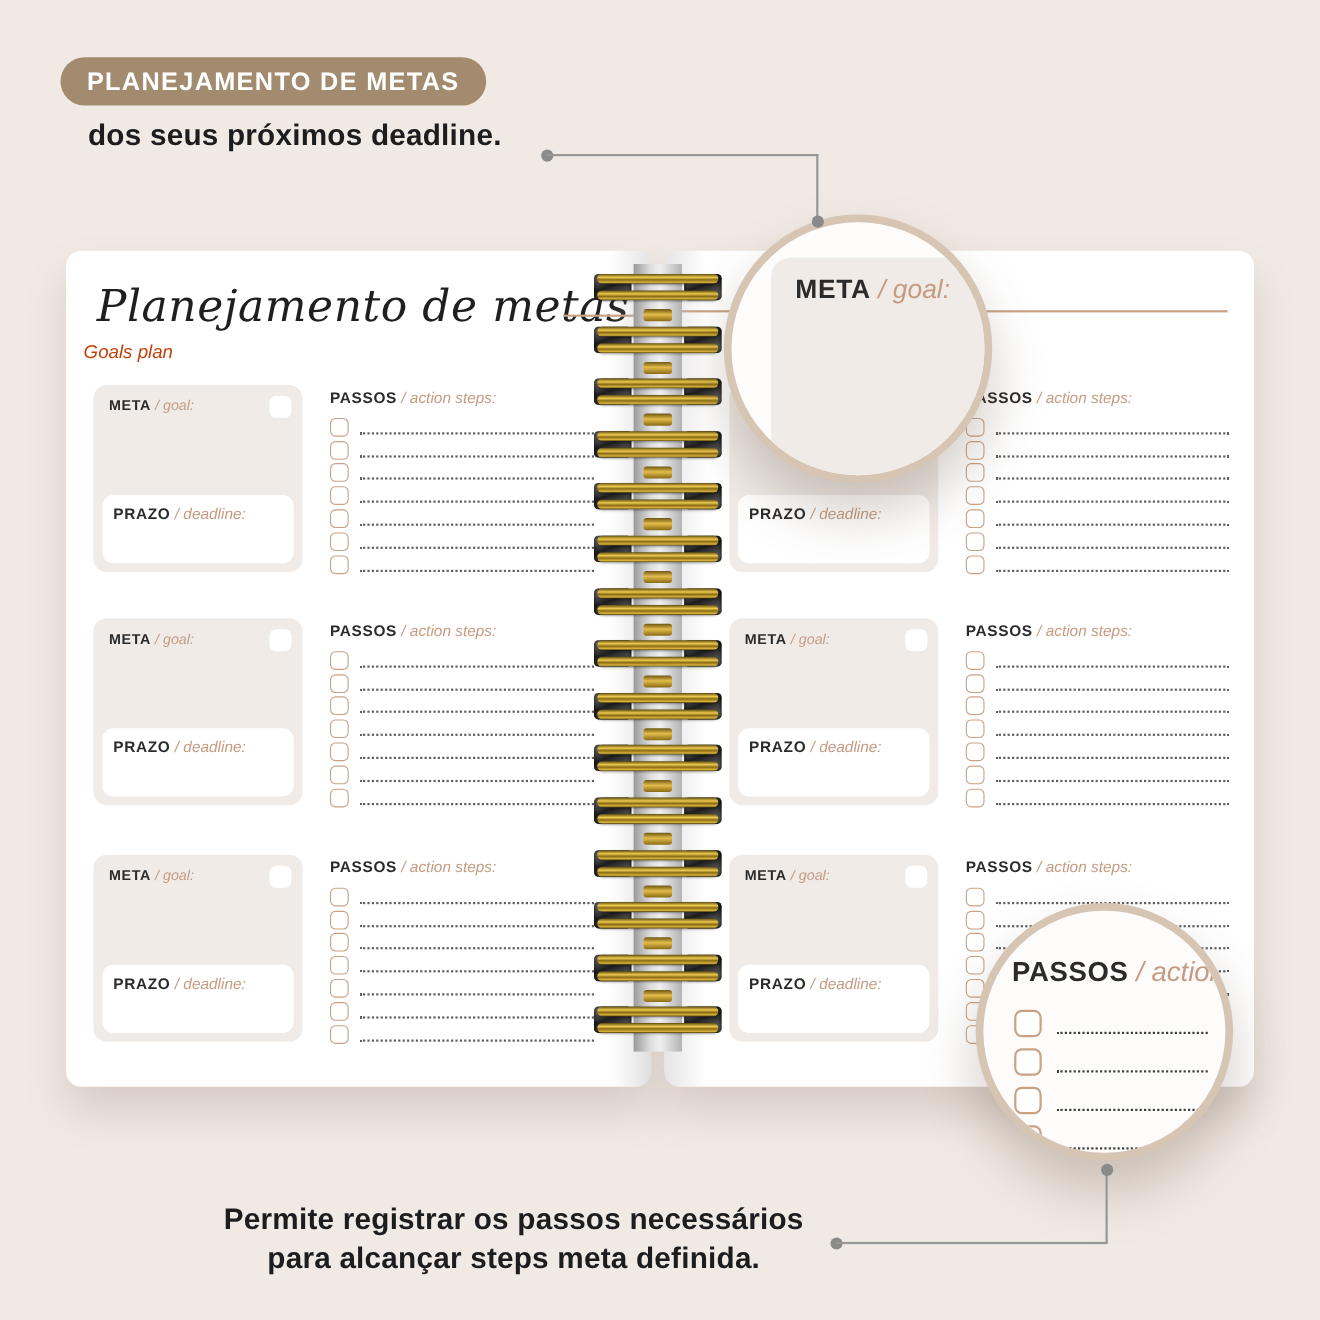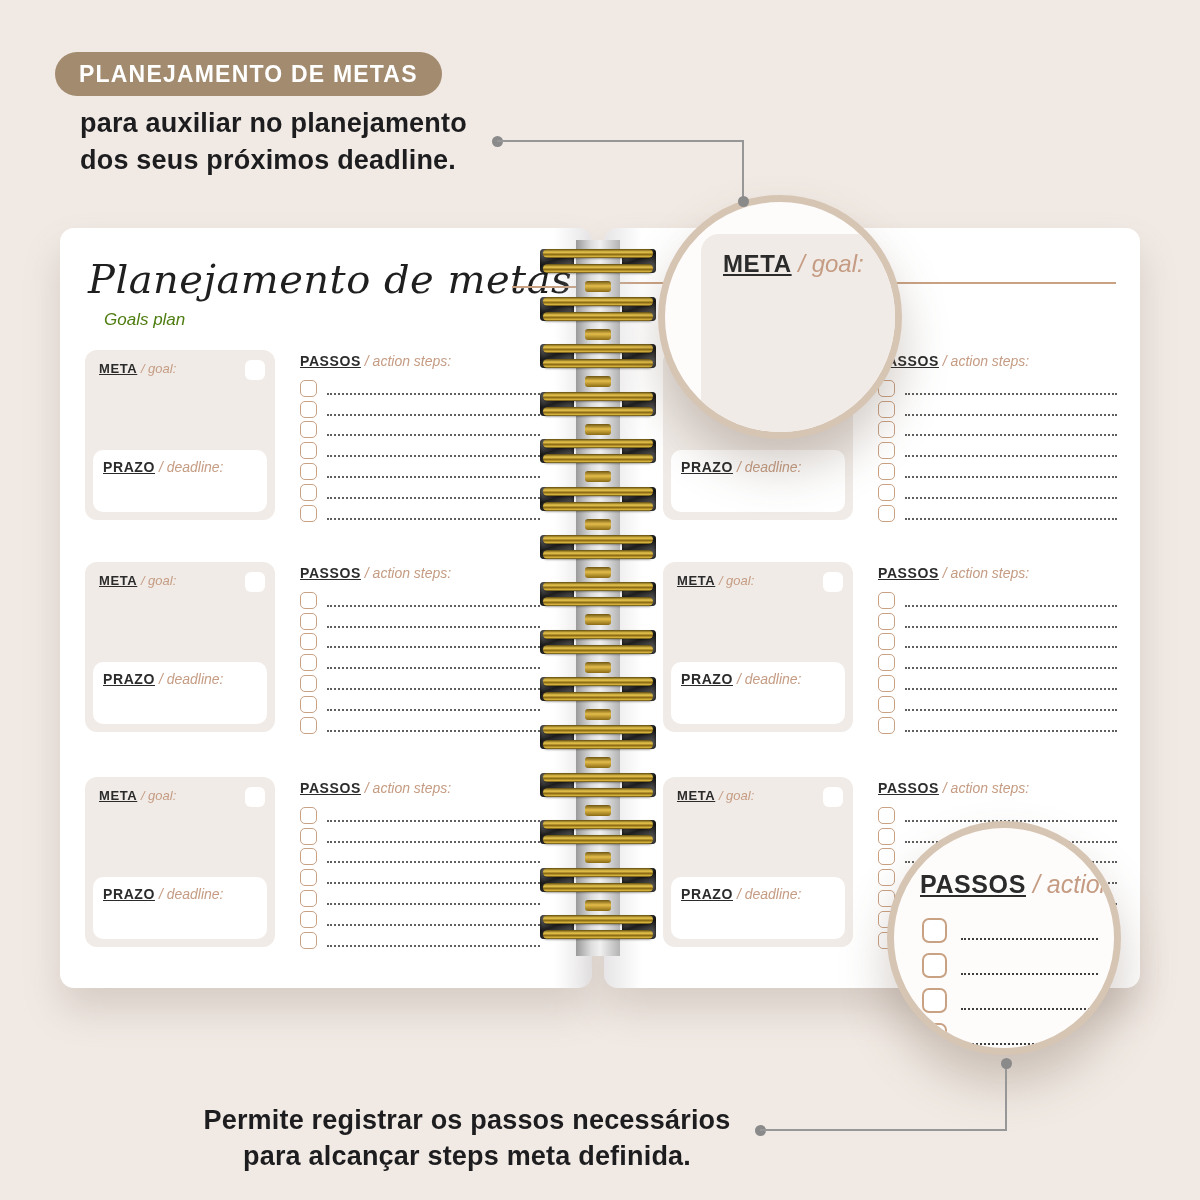--- a/index.html
+++ b/index.html
@@ -24,37 +24,37 @@
   .page-right{left:604px;width:536px;}
   .page-left::after{content:"";position:absolute;top:0;right:0;bottom:0;width:38px;border-radius:0 14px 14px 0;
         background:linear-gradient(to right,rgba(255,255,255,0),rgba(190,185,190,.38));}
   .page-right::after{content:"";position:absolute;top:0;left:0;bottom:0;width:38px;border-radius:14px 0 0 14px;
         background:linear-gradient(to left,rgba(255,255,255,0),rgba(190,185,190,.38));}
   .page-left::before{content:"";position:absolute;left:-6px;bottom:-6px;right:20px;height:24px;
         background:#fdfcfc;border-radius:12px;z-index:-1;box-shadow:0 6px 14px rgba(110,92,78,.18);}
 
   .page-title{position:absolute;left:28px;top:28px;font-family:"DejaVu Serif",serif;font-style:italic;
         font-size:40px;color:#1f1f1f;letter-spacing:.5px;}
-  .page-subtitle{position:absolute;left:44px;top:82px;font-style:italic;font-size:17px;color:#4d7c0f;}
+  .page-subtitle{position:absolute;left:16px;top:82px;font-style:italic;font-size:17px;color:#c2410c;}
   .rule{position:absolute;height:2px;background:#c9a284;}
   .page-left .rule{left:452px;width:76px;top:58px;}
   .page-right .rule{left:16px;width:496px;top:54px;}
 
   
   .sections{position:absolute;inset:0;}
   .section{position:absolute;height:170px;}
   .page-left .section{left:25px;width:455px;}
   .page-right .section{left:59px;width:454px;}
   .section:nth-child(1){top:122px;}
   .section:nth-child(2){top:334px;}
   .section:nth-child(3){top:549px;}
 
   .meta-box{position:absolute;left:0;top:0;width:190px;height:170px;background:#f0ebe7;border-radius:12px;}
   .field-label{font-size:13px;color:#2b2b2b;white-space:nowrap;}
-  .field-label .pt{font-weight:bold;letter-spacing:.6px;text-decoration:underline;}
+  .field-label .pt{font-weight:bold;letter-spacing:.6px;}
   .field-label .en{font-style:italic;color:#c59c83;font-weight:normal;}
   .meta-box>.field-label{position:absolute;left:14px;top:11px;}
   .mini-square{position:absolute;top:10px;right:10px;width:20px;height:20px;background:#fff;border-radius:6px;}
   .prazo-box{position:absolute;left:8px;right:8px;bottom:8px;height:62px;background:#fff;border-radius:10px;}
   .prazo-box>.field-label{position:absolute;left:10px;top:9px;font-size:14px;}
 
   .passos-col{position:absolute;left:202px;right:0;top:0;bottom:0;margin-left:13px;}
   .passos-col>.field-label{position:absolute;left:0;top:3px;font-size:14px;}
   .rows{position:absolute;left:0;right:0;top:27px;}
   .row{height:20.8px;display:flex;align-items:flex-end;gap:10px;}
@@ -84,30 +84,29 @@
   #magnifier-meta .field-label{position:absolute;left:22px;top:16px;font-size:24px;}
   #magnifier-passos{left:887px;top:821px;width:220px;height:220px;}
   #magnifier-passos .field-label{position:absolute;left:26px;top:42px;font-size:25px;}
   .mag-rows{position:absolute;left:28px;right:16px;top:82px;}
   .mag-rows .row{height:35px;gap:14px;}
   .mag-rows .cb{width:21px;height:21px;border-width:2px;border-radius:7px;margin-bottom:2px;}
   .mag-rows .dots{border-bottom:2.6px dotted #3f3f3f;margin-bottom:5px;}
 
   
   .footer{position:absolute;left:167px;top:1090px;width:600px;text-align:center;font-size:27px;
-       font-weight:bold;color:#1d1d1f;line-height:36px;letter-spacing:.2px;margin-top:12px;}
+       font-weight:bold;color:#1d1d1f;line-height:36px;letter-spacing:.2px;}
 </style>
 </head>
 <body>
 
 <div class="canvas">
 
   <div class="badge">PLANEJAMENTO DE METAS</div>
   <div class="intro">
-    <div>para auxiliar no planejamento</div>
     <div>dos seus próximos deadline.</div>
   </div>
 
   <div class="cdot" style="left:492px;top:136px;"></div>
   <div class="cline" style="left:497px;top:140px;width:247px;height:2px;"></div>
   <div class="cline" style="left:742px;top:140px;width:2px;height:62px;"></div>
   <div class="cdot" style="left:738px;top:196px;"></div>
 
   <div class="page page-left">
     <div class="page-title">Planejamento de metas</div>

